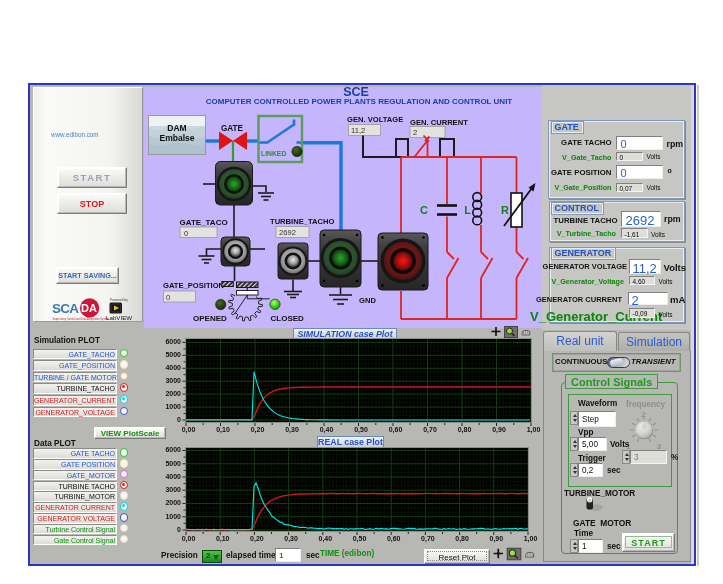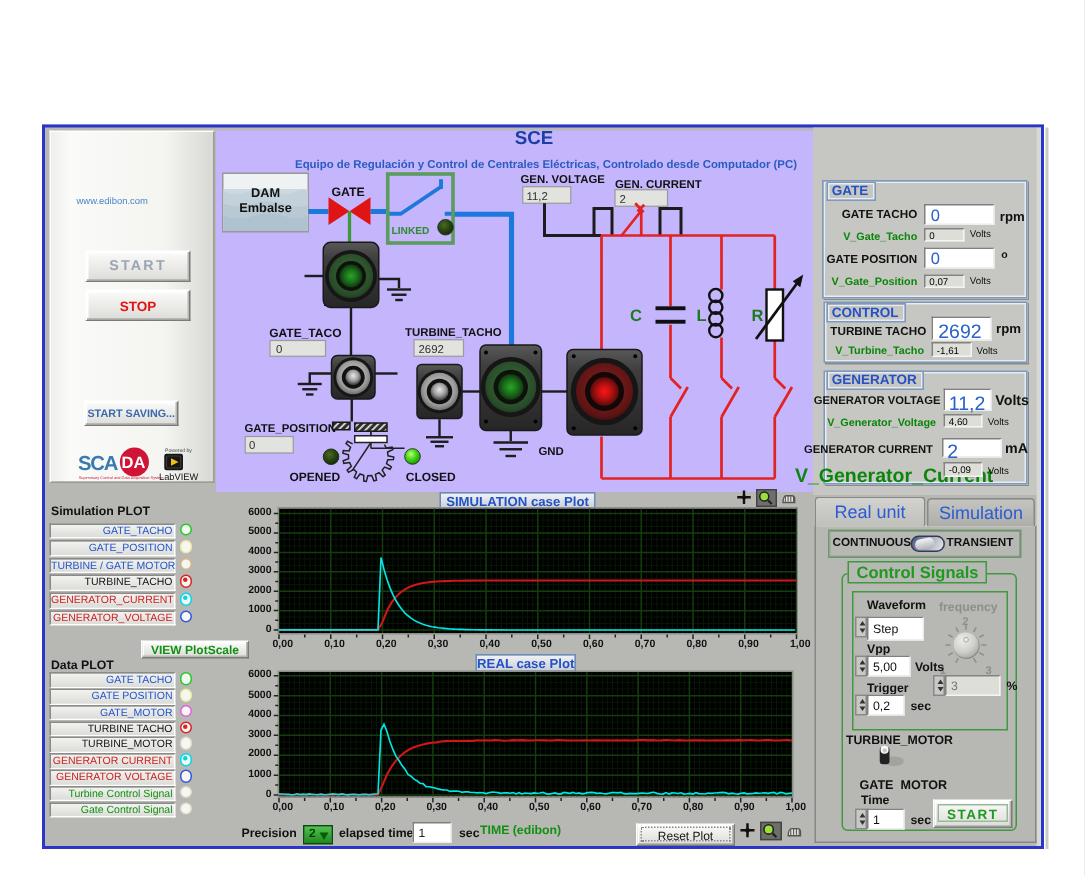--- a/index.html
+++ b/index.html
@@ -58,21 +58,21 @@
       <rect x="7" y="8" width="9.5" height="8" rx="1" fill="none" stroke="#3a3a3a" stroke-width="0.8"></rect>
       <polygon points="10,9.5 15,12 10,14.5" fill="#f2c010"></polygon>
       <text x="2" y="24" font-size="6.2" fill="#111" font-family="Liberation Sans">LabVIEW</text>
     </svg>
   </div>
 </div>
 
 <div class="abs" id="diagram" style="left:114px;top:2px;width:398px;height:241px;background:#c4b5fd;">
 
   <div class="abs" style="left:13px;top:-2px;width:398px;text-align:center;font-size:12.5px;font-weight:bold;color:#1b3fa6;">SCE</div>
-  <div class="abs" style="left:21px;top:18px;width:398px;text-align:center;font-size:7.6px;font-weight:bold;color:#2a5cc0;">Equipo de Regulación y Control de Centrales Eléctricas, Controlado desde Computador (PC)</div>
+  <div class="abs" style="left:16px;top:9.5px;width:398px;text-align:center;font-size:8px;font-weight:bold;color:#1b3fa6;">COMPUTER CONTROLLED POWER PLANTS REGULATION AND CONTROL UNIT</div>
 
   <svg class="abs" style="left:0;top:0;" width="398" height="241" viewBox="144 87 398 241" id="schsvg">
     <defs>
       <linearGradient id="mbody" x1="0" y1="0" x2="0" y2="1">
         <stop offset="0" stop-color="#585858"></stop>
             <stop offset="0.25" stop-color="#3e3e3e"></stop>
             <stop offset="1" stop-color="#262626"></stop>
       </linearGradient>
       <radialGradient id="facegreen" cx="0.5" cy="0.45" r="0.6">
         <stop offset="0" stop-color="#3a6f3a"></stop>
@@ -385,21 +385,21 @@
 <div class="abs legbtn" style="left:3px;top:417.2px;width:84px;"><span style="color:#cc2222">GENERATOR CURRENT</span></div>
 <div class="abs legcirc" style="left:89.5px;top:417.2px;border-color:#00d8e8;">
       <span class="abs" style="left:1.1px;top:1.1px;width:3px;height:3px;border-radius:50%;background:#00d8e8;"></span>
     </div>
 <div class="abs legbtn" style="left:3px;top:428.0px;width:84px;"><span style="color:#cc2222">GENERATOR VOLTAGE</span></div>
 <div class="abs legcirc" style="left:89.5px;top:428.0px;border-color:#3355dd;"></div>
 <div class="abs legbtn" style="left:3px;top:438.8px;width:84px;"><span style="color:#129012">Turbine Control Signal</span></div>
 <div class="abs legcirc" style="left:89.5px;top:438.8px;border-color:#e4ddc8;"></div>
 <div class="abs legbtn" style="left:3px;top:449.5px;width:84px;"><span style="color:#129012">Gate Control Signal</span></div>
 <div class="abs legcirc" style="left:89.5px;top:449.5px;border-color:#e4ddc8;"></div>
-<div class="abs ptitle" style="left:263px;top:243px;width:104px;">SIMULATION case Plot</div>
+<div class="abs ptitle" style="left:263px;top:243px;width:104px;font-style:italic;">SIMULATION case Plot</div>
 <div class="abs" style="left:156px;top:254px;width:345px;height:83px;outline:1px solid #8e8e8b;">
       <svg width="345" height="83" style="position:absolute;left:0;top:0;">
         <rect width="345" height="83" fill="#000"></rect>
         <path d="M3.5 0 V83 M6.9 0 V83 M10.4 0 V83 M13.8 0 V83 M17.2 0 V83 M20.7 0 V83 M24.2 0 V83 M27.6 0 V83 M31.1 0 V83 M34.5 0 V83 M38.0 0 V83 M41.4 0 V83 M44.9 0 V83 M48.3 0 V83 M51.8 0 V83 M55.2 0 V83 M58.7 0 V83 M62.1 0 V83 M65.5 0 V83 M69.0 0 V83 M72.5 0 V83 M75.9 0 V83 M79.4 0 V83 M82.8 0 V83 M86.2 0 V83 M89.7 0 V83 M93.2 0 V83 M96.6 0 V83 M100.1 0 V83 M103.5 0 V83 M107.0 0 V83 M110.4 0 V83 M113.9 0 V83 M117.3 0 V83 M120.8 0 V83 M124.2 0 V83 M127.7 0 V83 M131.1 0 V83 M134.6 0 V83 M138.0 0 V83 M141.5 0 V83 M144.9 0 V83 M148.3 0 V83 M151.8 0 V83 M155.2 0 V83 M158.7 0 V83 M162.2 0 V83 M165.6 0 V83 M169.1 0 V83 M172.5 0 V83 M176.0 0 V83 M179.4 0 V83 M182.9 0 V83 M186.3 0 V83 M189.8 0 V83 M193.2 0 V83 M196.7 0 V83 M200.1 0 V83 M203.6 0 V83 M207.0 0 V83 M210.5 0 V83 M213.9 0 V83 M217.4 0 V83 M220.8 0 V83 M224.2 0 V83 M227.7 0 V83 M231.2 0 V83 M234.6 0 V83 M238.1 0 V83 M241.5 0 V83 M245.0 0 V83 M248.4 0 V83 M251.9 0 V83 M255.3 0 V83 M258.8 0 V83 M262.2 0 V83 M265.7 0 V83 M269.1 0 V83 M272.6 0 V83 M276.0 0 V83 M279.4 0 V83 M282.9 0 V83 M286.4 0 V83 M289.8 0 V83 M293.2 0 V83 M296.7 0 V83 M300.2 0 V83 M303.6 0 V83 M307.1 0 V83 M310.5 0 V83 M313.9 0 V83 M317.4 0 V83 M320.9 0 V83 M324.3 0 V83 M327.8 0 V83 M331.2 0 V83 M334.7 0 V83 M338.1 0 V83 M341.6 0 V83 M345.0 0 V83" stroke="#081a07" stroke-width="0.6" fill="none"></path>
         <path d="M0 81.0 H345 M0 76.7 H345 M0 72.4 H345 M0 68.1 H345 M0 63.8 H345 M0 59.4 H345 M0 55.1 H345 M0 50.8 H345 M0 46.5 H345 M0 42.2 H345 M0 37.9 H345 M0 33.6 H345 M0 29.3 H345 M0 25.0 H345 M0 20.6 H345 M0 16.3 H345 M0 12.0 H345 M0 7.7 H345 M0 3.4 H345" stroke="#081a07" stroke-width="0.6" fill="none"></path>
         <path d="M0.0 0 V83 M34.5 0 V83 M69.0 0 V83 M103.5 0 V83 M138.0 0 V83 M172.5 0 V83 M207.0 0 V83 M241.5 0 V83 M276.0 0 V83 M310.5 0 V83 M345.0 0 V83" stroke="#153c0e" stroke-width="1" fill="none"></path>
         <path d="M0 81.0 H345 M0 68.1 H345 M0 55.1 H345 M0 42.2 H345 M0 29.3 H345 M0 16.3 H345 M0 3.4 H345" stroke="#153c0e" stroke-width="1" fill="none"></path>
         <path d="M0 80.9 L66 80.9 L69 75.6 L72 68.2 L75 62.8 L78 58.9 L81 56.0 L84 53.9 L87 52.3 L90 51.2 L93 50.3 L96 49.7 L99 49.3 L102 48.9 L105 48.7 L108 48.5 L111 48.4 L114 48.3 L117 48.2 L120 48.2 L126 48.1 L138 48.0 L345 48.0" stroke="#d01616" stroke-width="1.4" fill="none"></path>
         <path d="M0 80.9 L66 80.9 L68 32.7 L70 40.7 L72 47.3 L74 52.9 L76 57.6 L78 61.5 L80 64.7 L82 67.4 L84 69.7 L86 71.5 L88 73.1 L90 74.4 L92 75.5 L94 76.4 L96 77.2 L98 77.8 L100 78.3 L102 78.8 L104 79.1 L106 79.5 L108 79.7 L110 79.9 L112 80.1 L114 80.3 L116 80.4 L118 80.5 L120 80.6 L122 80.6 L124 80.7 L126 80.7 L130 80.8 L134 80.9 L140 80.9 L154 81.0 L344 81.0" stroke="#00e6e6" stroke-width="1.1" fill="none"></path>
       </svg>
@@ -488,21 +488,21 @@
 </svg>
 
 <div class="abs" style="left:513px;top:265px;width:148px;height:212px;border:1px solid #888;border-top:1px solid #d8d8d4;background:#b7b7b4;"></div>
 <div class="abs" style="left:513px;top:246px;width:74px;height:20px;background:linear-gradient(180deg,#d2d2ce,#bfbfbb);border:1px solid #888;border-bottom:none;border-radius:3px 3px 0 0;color:#2b5bd4;font-size:12px;text-align:center;line-height:19px;">Real unit</div>
 <div class="abs" style="left:588px;top:247px;width:72px;height:19px;background:linear-gradient(180deg,#c4c4c0,#adadaa);border:1px solid #888;border-bottom:none;border-radius:3px 3px 0 0;color:#2b5bd4;font-size:12px;text-align:center;line-height:18px;">Simulation</div>
 
 <div class="abs" style="left:522px;top:267.5px;width:129px;height:19px;border:1px solid #6a9a6a;box-shadow:inset 0 0 0 0.5px #8a8a88;"></div>
 <div class="abs lbl" style="left:525px;top:272px;font-size:7.8px;">CONTINUOUS</div>
 <div class="abs" style="left:577px;top:272px;width:23px;height:11px;border-radius:5.5px;background:linear-gradient(115deg,#4a5a7a,#9aa4b8 45%,#e8e8e6);border:1px solid #333c55;"></div>
 <div class="abs" style="left:580px;top:274px;width:13px;height:7px;border-radius:3.5px;background:linear-gradient(180deg,#f4f4f2,#b0b4bc);transform:rotate(-12deg);"></div>
-<div class="abs lbl" style="left:601px;top:272px;font-size:7.8px;">TRANSIENT</div>
+<div class="abs lbl" style="left:601px;top:272px;font-size:7.8px;font-style:italic;">TRANSIENT</div>
 
 <div class="abs" style="left:531px;top:297px;width:117px;height:172px;border:1px solid #3f9a3f;border-radius:4px;"></div>
 <div class="abs" style="left:535px;top:289px;height:15px;background:#b7b7b4;border:1px solid #3f9a3f;color:#1e9a1e;font-weight:bold;font-size:11px;padding:0 5px 1px 5px;line-height:14px;">Control Signals</div>
 <div class="abs" style="left:538px;top:309px;width:104px;height:93px;border:1px solid #3f9a3f;"></div>
 <div class="abs lbl" style="left:548px;top:314px;font-size:8.2px;">Waveform</div>
 <div class="abs spin" style="left:540px;top:325.5px;"></div>
 <div class="abs whitebox" style="left:548px;top:325.5px;width:38px;height:16px;font-size:8.2px;color:#111;padding:3px 0 0 3px;">Step</div>
 <div class="abs" style="left:596px;top:315px;font-size:8.2px;font-weight:bold;color:#8e8e8c;">frequency</div>
 
 <svg class="abs" style="left:596px;top:322px;" width="42" height="48" viewBox="0 0 42 48">

